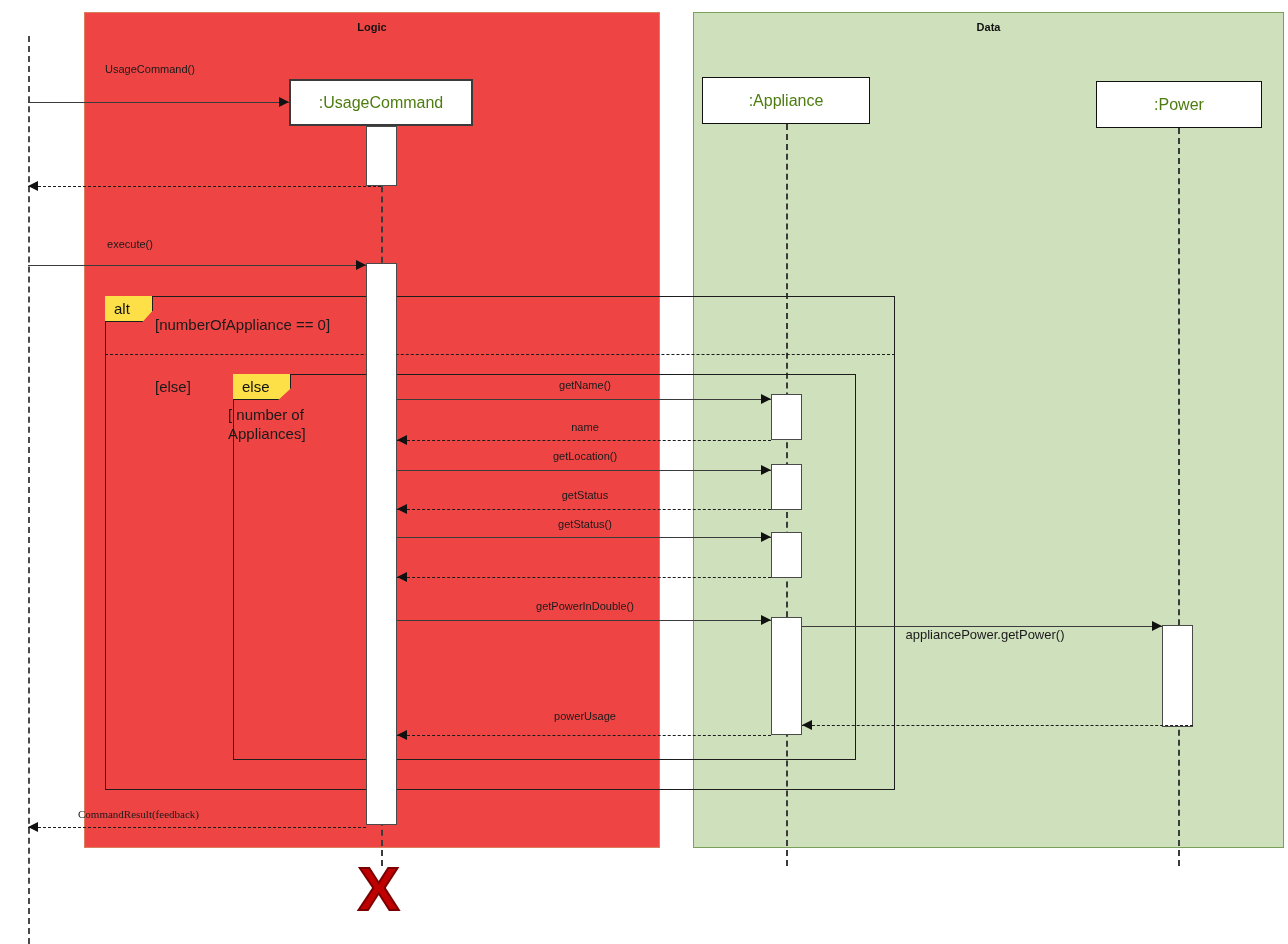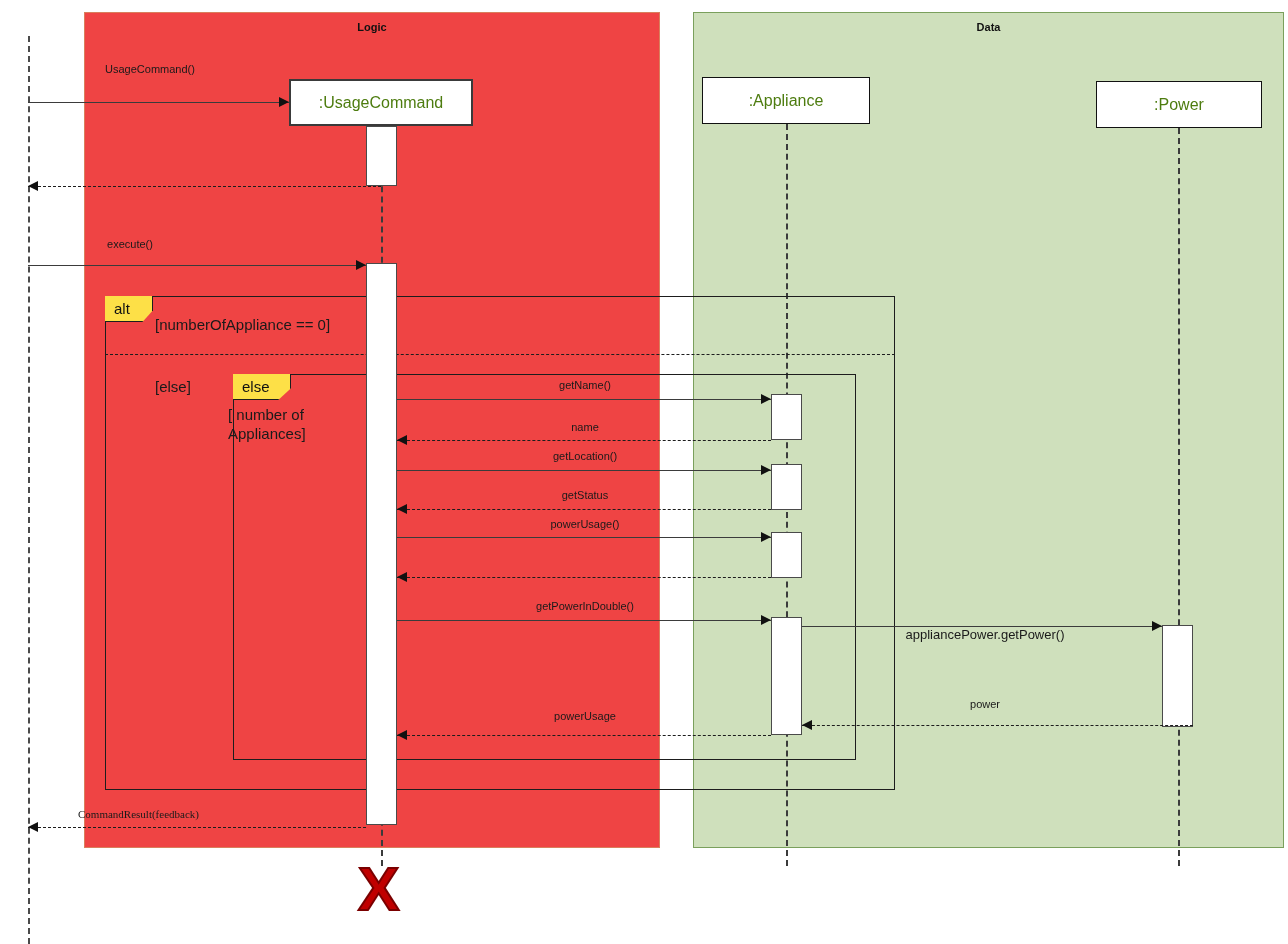--- a/index.html
+++ b/index.html
@@ -107,36 +107,35 @@
   <div class="msg solid" style="left:397px;top:470px;width:374px;"></div>
   <div class="arrowhead right" style="left:761px;top:465px;"></div>
   <div class="msglabel" style="left:420px;top:450px;width:330px;">getLocation()</div>
 
   <div class="msg dashed" style="left:397px;top:509px;width:374px;"></div>
   <div class="arrowhead left" style="left:397px;top:504px;"></div>
   <div class="msglabel" style="left:420px;top:489px;width:330px;">getStatus</div>
 
   <div class="msg solid" style="left:397px;top:537px;width:374px;"></div>
   <div class="arrowhead right" style="left:761px;top:532px;"></div>
-  <div class="msglabel" style="left:420px;top:518px;width:330px;">powerUsage()</div>
+  <div class="msglabel" style="left:420px;top:518px;width:330px;">getStatus()</div>
 
   <div class="msg dashed" style="left:397px;top:577px;width:374px;"></div>
   <div class="arrowhead left" style="left:397px;top:572px;"></div>
 
   <div class="msg solid" style="left:397px;top:620px;width:374px;"></div>
   <div class="arrowhead right" style="left:761px;top:615px;"></div>
   <div class="msglabel" style="left:420px;top:600px;width:330px;">getPowerInDouble()</div>
 
   <div class="msg solid" style="left:802px;top:626px;width:360px;"></div>
   <div class="arrowhead right" style="left:1152px;top:621px;"></div>
   <div class="msglabel small" style="left:840px;top:627px;width:290px;">appliancePower.getPower()</div>
 
   <div class="msg dashed" style="left:802px;top:725px;width:391px;"></div>
   <div class="arrowhead left" style="left:802px;top:720px;"></div>
-  <div class="msglabel" style="left:840px;top:698px;width:290px;">power</div>
 
   <div class="msg dashed" style="left:397px;top:735px;width:374px;"></div>
   <div class="arrowhead left" style="left:397px;top:730px;"></div>
   <div class="msglabel" style="left:420px;top:710px;width:330px;">powerUsage</div>
 
   <div class="msg dashed" style="left:28px;top:827px;width:338px;"></div>
   <div class="arrowhead left" style="left:28px;top:822px;"></div>
   <div class="msglabel" style="left:78px;top:808px;width:250px;text-align:left;font-family:Liberation Serif, serif;">CommandResult(feedback)</div>
 
   <div class="xmark" style="left:358px;top:858px;">X</div>

